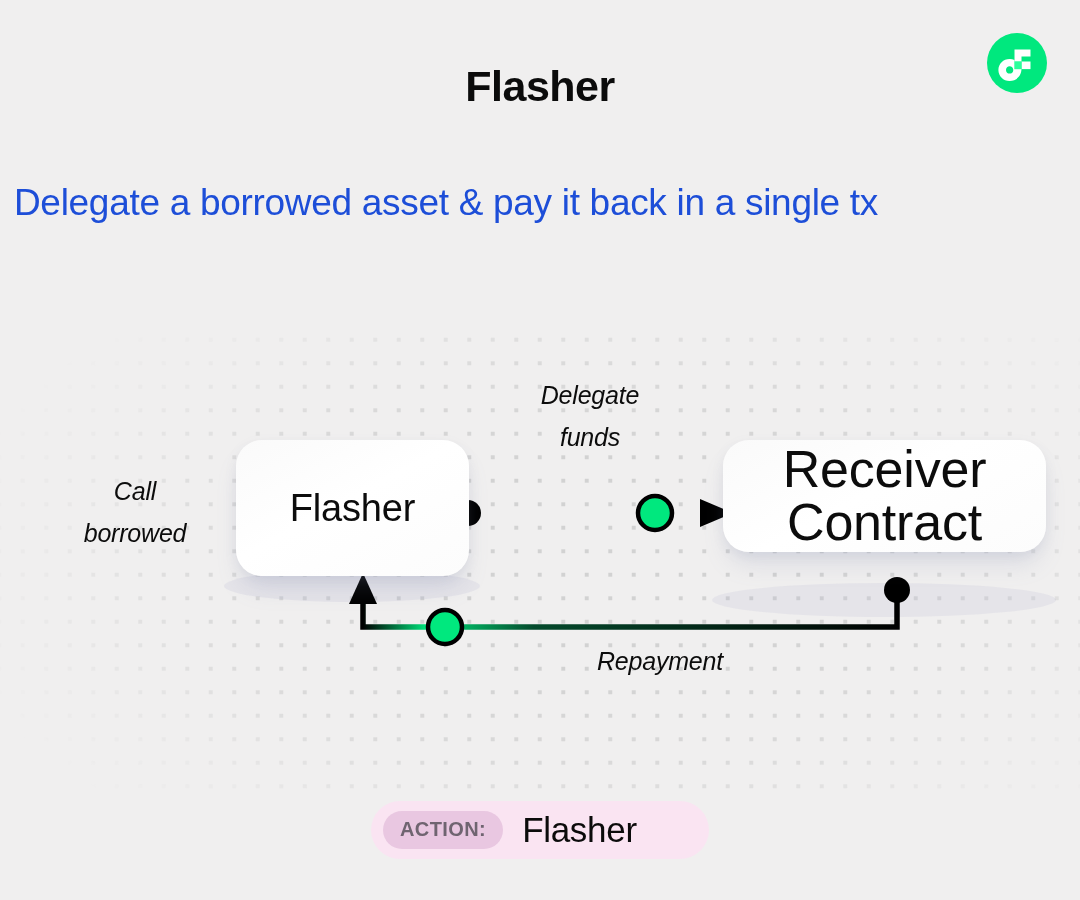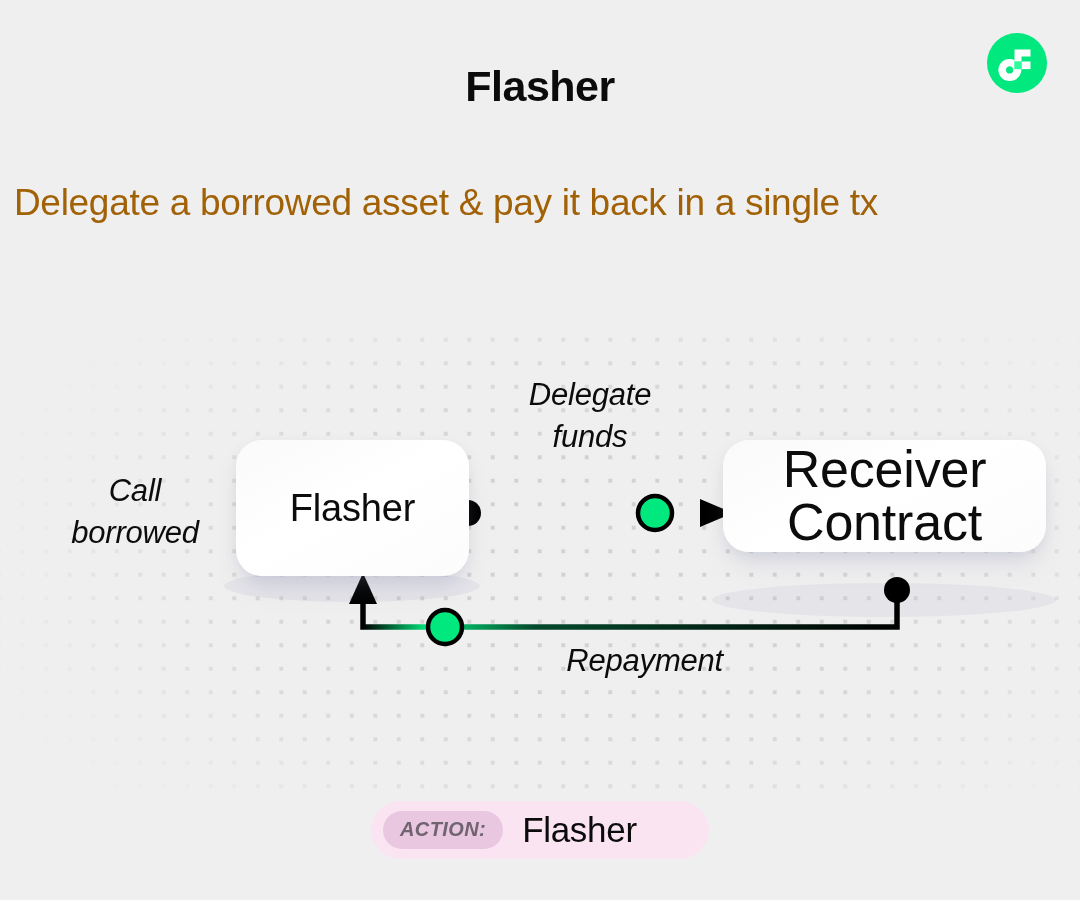--- a/index.html
+++ b/index.html
@@ -16,21 +16,21 @@
 
   
   .title {
     position:absolute; left:0; top:62px; width:1080px;
     text-align:center; font-size:43px; font-weight:bold;
     color:#0B0B0B; letter-spacing:-0.5px;
   }
   .subtitle {
     position:absolute; left:0; top:178px; width:892px;
     text-align:center; font-size:37px; font-weight:400;
-    line-height:49px; color:#a16207; letter-spacing:-0.3px;
+    line-height:49px; color:#1d4ed8; letter-spacing:-0.3px;
   }
 
   
   .dotfield {
     position:absolute; left:0px; top:322px; width:1080px; height:470px;
     background-image:radial-gradient(#D2D2D2 2.1px, transparent 2.2px);
     background-size:23.5px 23.5px;
     background-position:11px 6px;
     -webkit-mask-image:radial-gradient(ellipse 62% 74% at 56% 52%, #000 32%, rgba(0,0,0,0.75) 58%, rgba(0,0,0,0.18) 84%, transparent 100%);
     mask-image:radial-gradient(ellipse 62% 74% at 56% 52%, #000 32%, rgba(0,0,0,0.75) 58%, rgba(0,0,0,0.18) 84%, transparent 100%);
@@ -53,21 +53,21 @@
     left:236px; top:440px; width:233px; height:136px;
     font-size:38px; line-height:44px; letter-spacing:-0.2px;
   }
   #node-receiver {
     left:723px; top:440px; width:323px; height:112px;
     font-size:52px; line-height:53px; letter-spacing:-0.2px;
   }
 
   .edge-label {
     position:absolute; font-style:italic; color:#0C0C0C;
-    font-size:31px; line-height:42px; text-align:center;
+    font-size:25px; line-height:42px; text-align:center;
     letter-spacing:-0.2px; white-space:pre-line;
   }
   #label-call      { left:35px;  top:470px;  width:200px; }
   #label-delegate  { left:470px; top:374px;  width:240px; }
   #label-repayment { left:480px; top:640px;  width:243px; text-align:right; }
 
   
   .action-badge {
     position:absolute; left:371px; top:801px; width:338px; height:58px;
     border-radius:29px; display:flex; align-items:center;
@@ -151,17 +151,17 @@
 Contract</span>
   </div>
 
   <div class="edge-label" id="label-call">Call
 borrowed</div>
   <div class="edge-label" id="label-delegate">Delegate
 funds</div>
   <div class="edge-label" id="label-repayment">Repayment</div>
 
   <div class="action-badge" id="action-badge" style="background: rgb(250, 228, 242);">
-    <span class="action-chip" id="action-chip" style="background: rgb(233, 199, 225); color: rgb(111, 100, 112); font-style: italic;">ACTION:</span>
+    <span class="action-chip" id="action-chip" style="background: rgb(233, 199, 225); color: rgb(111, 100, 112);">ACTION:</span>
     <span class="action-value">Flasher</span>
   </div>
 
 </div>
 
 </body></html>

